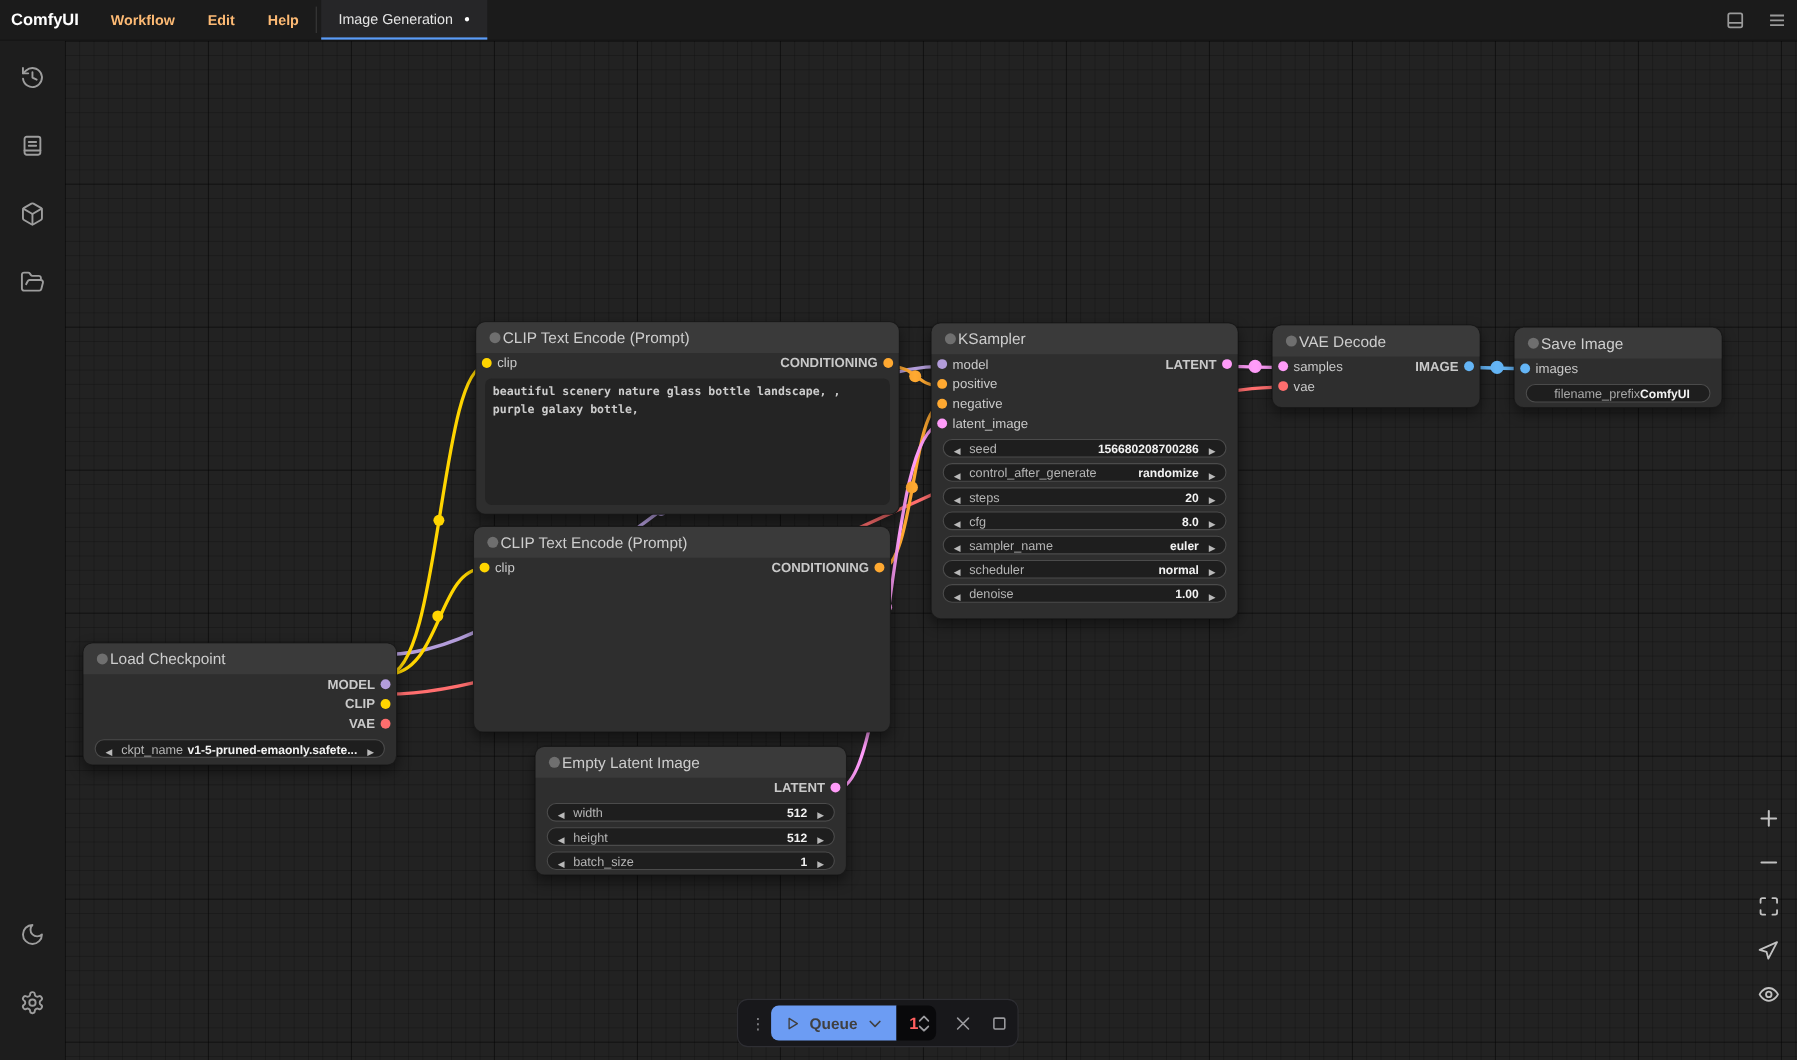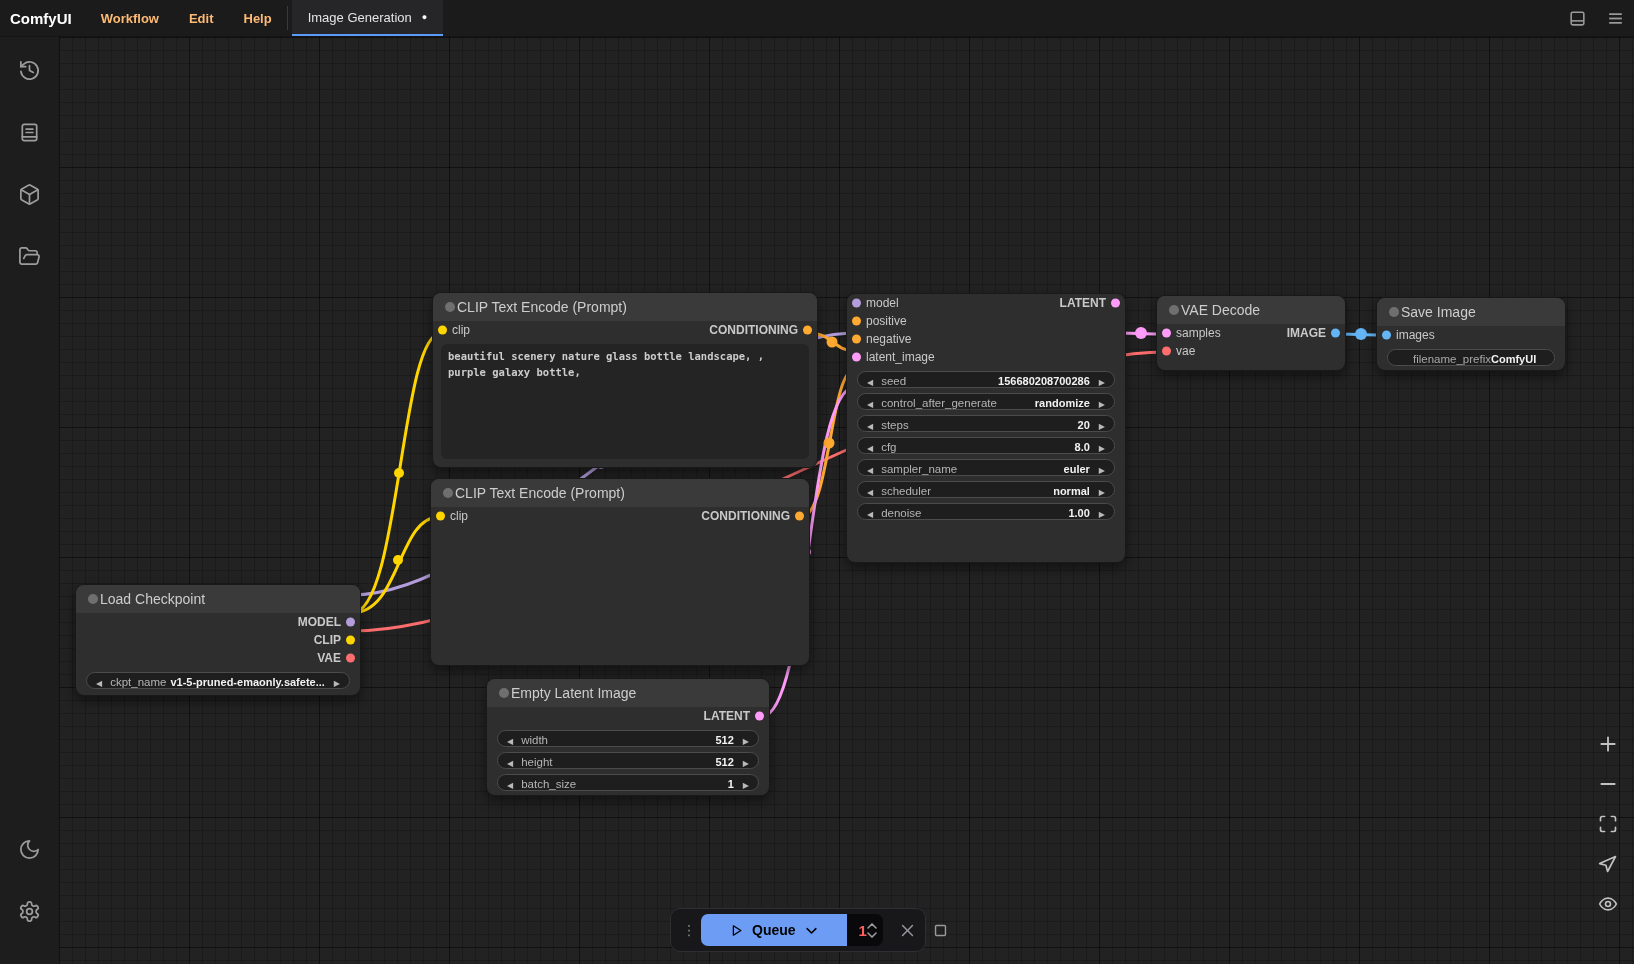--- a/index.html
+++ b/index.html
@@ -69,21 +69,21 @@
   .node-text { flex:1; background:#242424; border-radius:6px; margin:5px 8px 8px 8px;
     font-family:"DejaVu Sans Mono", monospace; font-size:10.5px; font-weight:700; color:#cccccc;
     padding:5px 7px; overflow:hidden; line-height:1.5; }
 
   
   .queue-bar { position:absolute; left:670px; top:908px; width:256px; height:44px; z-index:20;
     background:#18181b; border:1px solid #2e2e33; border-radius:10px; display:flex;
     align-items:center; padding:0 10px 0 6px; }
   .drag-handle { color:#8a8a8e; font-size:14px; letter-spacing:0; padding:0 5px; line-height:1; }
   .queue-btn { height:32px; background:#6c9cf3; border-radius:7px 0 0 7px; display:flex;
-    align-items:center; gap:8px; padding:0 28px; color:#000000; }
+    align-items:center; gap:8px; padding:0 12px; color:#404040; }
   .queue-btn svg { width:15px; height:15px; }
   .queue-label { font-size:14px; font-weight:600; }
   .batch-box { height:32px; width:54px; background:#09090b; border-radius:0 7px 7px 0; display:flex;
     align-items:center; padding:0 6px 0 12px; }
   .batch-count { color:#ff5f5f; font-size:15px; font-weight:700; flex:1; text-align:center; }
   .steppers { display:flex; flex-direction:column; gap:3px; color:#9a9a9e; }
   .steppers svg { width:10px; height:6px; }
   .qb-icon { margin-left:16px; color:#9a9a9e; display:flex; }
   .qb-icon svg { width:17px; height:17px; }
 
@@ -266,20 +266,24 @@
   </div>
   <div class="widget">
     <span class="warrow">◀</span>
     <span class="wlabel">batch_size</span>
     <span class="wvalue">1</span>
     <span class="warrow">▶</span>
   </div>
 </div>
 
 <div class="node" style="left:846px;top:293px;width:280px;height:270px">
+  <div class="node-header">
+    <span class="collapse-dot"></span>
+    <span class="node-title">KSampler</span>
+  </div>
   <div class="slot-row">
     <span class="slot-dot in" style="background: rgb(179, 157, 219);"></span>
     <span class="in-label">model</span>
     <span class="out-label">LATENT</span>
     <span class="slot-dot out" style="background: rgb(255, 156, 249);"></span>
   </div>
   <div class="slot-row">
     <span class="slot-dot in" style="background: rgb(255, 169, 49);"></span>
     <span class="in-label">positive</span>
   </div>

